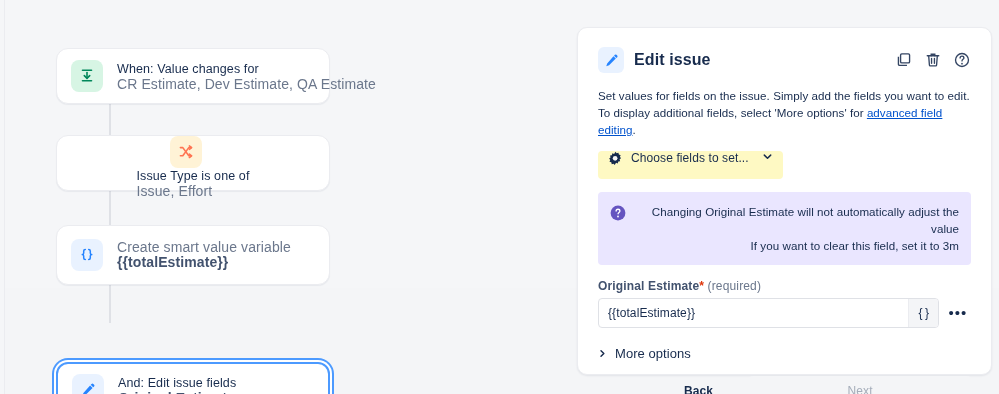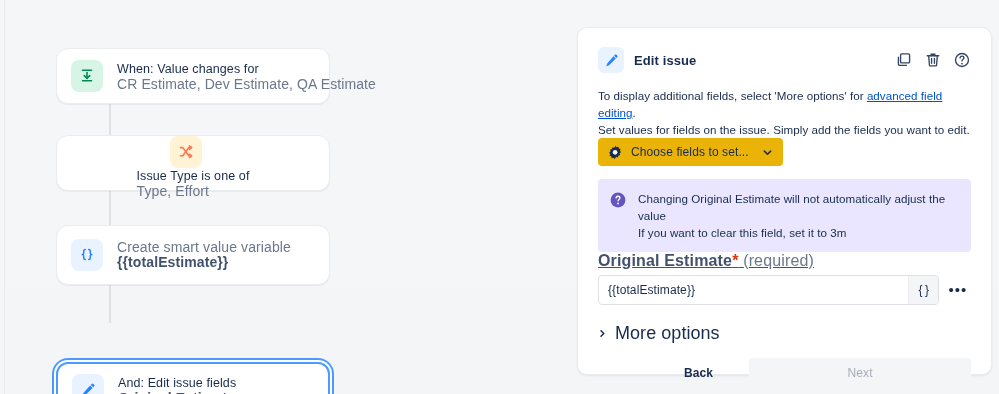--- a/index.html
+++ b/index.html
@@ -71,56 +71,58 @@
     padding: 18px 20px 0 20px;
   }
   .panel-head { display: flex; align-items: center; height: 28px; }
   .panel-icon {
     width: 26px; height: 26px; border-radius: 6px;
     background: #e9f2ff;
     display: flex; align-items: center; justify-content: center;
     margin-right: 10px; flex: 0 0 26px;
   }
   .panel-title {
-    font-size: 13px; font-weight: bold; color: #172b4d; letter-spacing: .1px;
+    font-size: 16px; font-weight: bold; color: #172b4d; letter-spacing: .1px;
   }
   .panel-head-actions {
     margin-left: auto; display: flex; align-items: center; gap: 11px;
   }
   .hicon { width: 18px; height: 18px; display: block; cursor: pointer; }
 
   .panel-desc {
     margin-top: 13px;
     font-size: 11.6px; line-height: 17px; color: #172b4d; letter-spacing: .05px;
   }
   .panel-desc a { color: #0052cc; text-decoration: underline; }
 
   .choose-btn {
-    display: inline-flex; align-items: center;
+    margin-top: 13px;
+    display: inline-flex; align-items: flex-start;
     height: 28px; padding: 0 10px;
-    background: #eab308; border: none; border-radius: 4px;
+    background: #fef9c3; border: none; border-radius: 4px;
     cursor: pointer;
   }
   .choose-btn .gear { margin-right: 8px; display: block; }
   .choose-label { font-size: 12px; color: #172b4d; letter-spacing: .1px; }
   .choose-btn .chev { margin-left: 13px; display: block; }
 
   .notice {
     margin-top: 13px;
     background: #eae6ff; border-radius: 4px;
     padding: 11px 12px 11px 11px;
-    display: flex; align-items: flex-start;
+    display: flex; align-items: flex-start; text-align: right;
   }
   .notice-icon { flex: 0 0 18px; margin-right: 11px; margin-top: 1px; }
   .notice-text {
     font-size: 11.6px; line-height: 17px; color: #172b4d; letter-spacing: .05px;
   }
 
   .field-label {
-    font-size: 16px; font-weight: bold; color: #42526e; letter-spacing: .15px; text-decoration: underline;
+    margin-top: 14px;
+    font-size: 12px; font-weight: bold; color: #42526e; letter-spacing: .15px;
   }
   .field-label .req-star { color: #de350b; font-weight: bold; }
   .field-label .req-word { color: #6b778c; font-weight: normal; }
 
   .field-row { margin-top: 5px; display: flex; align-items: center; }
   .input-wrap {
     flex: 1 1 auto; height: 30px;
     border: 1px solid #dfe1e6; border-radius: 4px;
     background: #ffffff;
     display: flex; align-items: center;
@@ -141,21 +143,21 @@
     flex: 0 0 26px; margin-left: 6px;
     display: flex; align-items: center; justify-content: center;
     cursor: pointer;
     font-size: 15px; color: #172b4d; letter-spacing: 1px; line-height: 10px;
   }
 
   .more-options {
     margin-top: 18px; display: inline-flex; align-items: center; cursor: pointer;
   }
   .more-options .chev-r { margin-right: 8px; display: block; }
-  .more-options-label { font-size: 18px; color: #172b4d; letter-spacing: .05px; text-align: right; }
+  .more-options-label { font-size: 13px; color: #172b4d; letter-spacing: .05px; text-align: right; }
 
   .panel-footer {
     margin-top: 14px; display: flex; align-items: center;
   }
   .back-btn {
     height: 30px; padding: 0 14px; margin-left: 72px;
     background: transparent; border: none; border-radius: 4px;
     font-family: inherit; font-size: 12px; font-weight: bold;
     color: #172b4d; cursor: pointer; letter-spacing: .1px;
   }
@@ -197,21 +199,21 @@
     <div class="tile" style="background:#fff3d6;">
       <svg width="16" height="16" viewBox="0 0 16 16" fill="none" stroke="#ff7452" stroke-width="1.6" stroke-linecap="round" stroke-linejoin="round">
         <path d="M2.4 3.6h2.4l6 8.2h2.6"></path>
           <path d="M2.4 11.8h2.4l6-8.2h2.6"></path>
         <path d="M11.4 1.9 13.6 3.6 11.4 5.3"></path>
           <path d="M11.4 10.1l2.2 1.7-2.2 1.7"></path>
       </svg>
     </div>
     <div class="card-text">
       <div class="card-title">Issue Type is one of</div>
-      <div class="card-sub">Type, Effort</div>
+      <div class="card-sub">Issue, Effort</div>
     </div>
   </div>
 
   <div class="flow-card" style="top:225px;height:60px;">
     <div class="tile" style="background:#e9f2ff;">
       <svg width="16" height="16" viewBox="0 0 16 16" fill="none" stroke="#2684ff" stroke-width="1.5" stroke-linecap="round" stroke-linejoin="round">
         <path d="M6.3 2.6c-1.2 0-1.6.5-1.6 1.5v1.8c0 1-.5 1.6-1.4 1.7.9.1 1.4.7 1.4 1.7v1.8c0 1 .4 1.5 1.6 1.5"></path>
         <path d="M9.7 2.6c1.2 0 1.6.5 1.6 1.5v1.8c0 1 .5 1.6 1.4 1.7-.9.1-1.4.7-1.4 1.7v1.8c0 1-.4 1.5-1.6 1.5"></path>
       </svg>
     </div>
@@ -257,22 +259,22 @@
         </svg>
         <svg class="hicon" viewBox="0 0 20 20" fill="none" stroke="#344563" stroke-width="1.5">
           <circle cx="10" cy="10" r="7.2"></circle>
           <path d="M7.9 7.8c0-1.2.9-2.1 2.1-2.1s2.1.9 2.1 2c0 1.6-2.1 1.5-2.1 3.3" stroke-linecap="round"></path>
           <circle cx="10" cy="14.1" r=".95" fill="#344563" stroke="none"></circle>
         </svg>
       </div>
     </div>
 
     <div class="panel-desc">
+      <div>Set values for fields on the issue. Simply add the fields you want to edit.</div>
       <div><span>To display additional fields, select 'More options' for </span><a href="#">advanced field editing</a><span>.</span></div>
-      <div>Set values for fields on the issue. Simply add the fields you want to edit.</div>
     </div>
 
     <button class="choose-btn">
       <svg class="gear" width="15" height="15" viewBox="0 0 16 16" fill="#172b4d">
         <path d="M8 0.9l1.2 1.5 1.9-.5.5 1.9 1.9.6-.8 1.8 1.2 1.5-1.5 1.2.5 1.9-1.9.5-.6 1.9-1.8-.8L7.1 15l-1.2-1.5-1.9.5-.5-1.9-1.9-.6.8-1.8L1.2 8l1.5-1.2-.5-1.9 1.9-.5.6-1.9 1.8.8L8 .9z"></path>
         <circle cx="7.6" cy="7.8" r="2.5" fill="#f4f5f7"></circle>
       </svg>
       <span class="choose-label">Choose fields to set...</span>
       <svg class="chev" width="11" height="11" viewBox="0 0 12 12" fill="none" stroke="#172b4d" stroke-width="1.6" stroke-linecap="round" stroke-linejoin="round">
         <path d="M2.5 4.5 6 8l3.5-3.5"></path>

